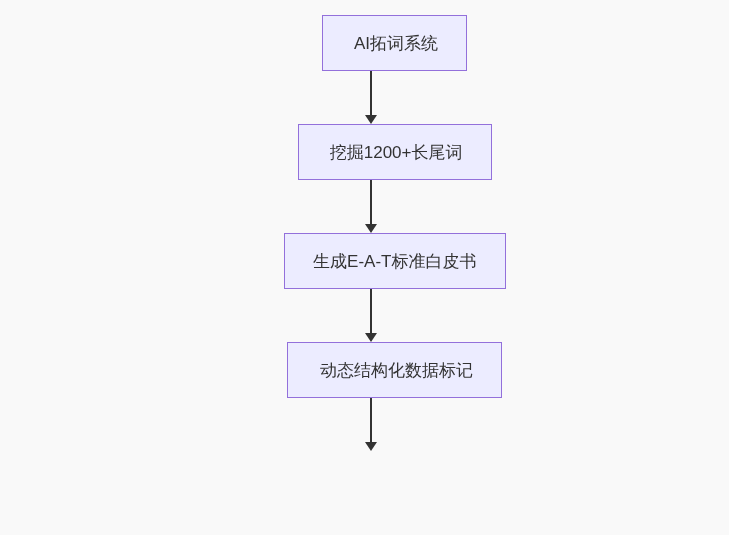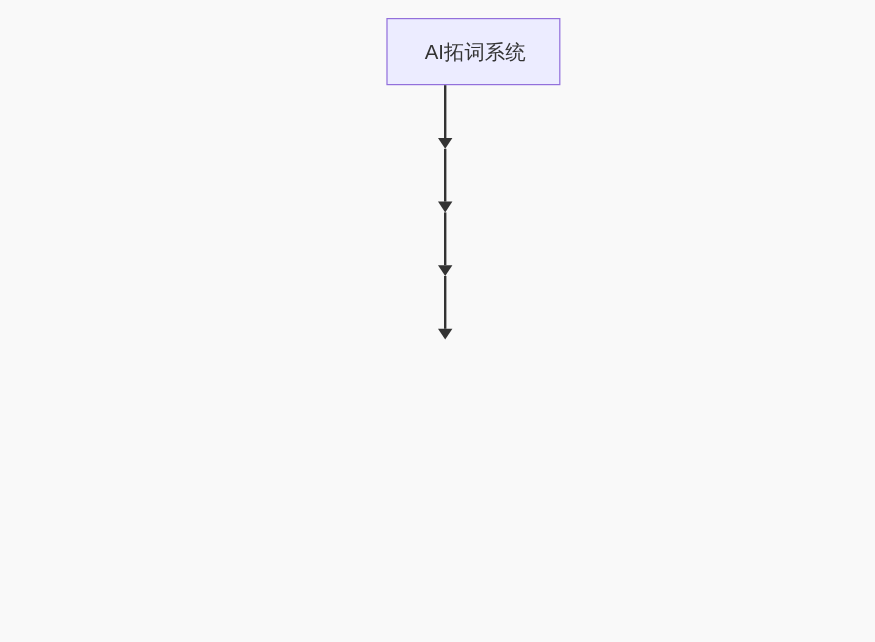--- a/index.html
+++ b/index.html
@@ -68,32 +68,41 @@
 
   <div class="node n1">
     <span>AI拓词系统</span>
   </div>
 
   <div class="edge">
     <div class="line"></div>
     <div class="arrowhead"></div>
   </div>
 
+  <div class="node n2">
+    <span>挖掘1200+长尾词</span>
+  </div>
 
   <div class="edge">
     <div class="line"></div>
     <div class="arrowhead"></div>
   </div>
 
+  <div class="node n3">
+    <span>生成E-A-T标准白皮书</span>
+  </div>
 
   <div class="edge">
     <div class="line"></div>
     <div class="arrowhead"></div>
   </div>
 
+  <div class="node n4">
+    <span>动态结构化数据标记</span>
+  </div>
 
   <div class="edge">
     <div class="line"></div>
     <div class="arrowhead"></div>
   </div>
 
 
 </div>
 
 </body></html>

